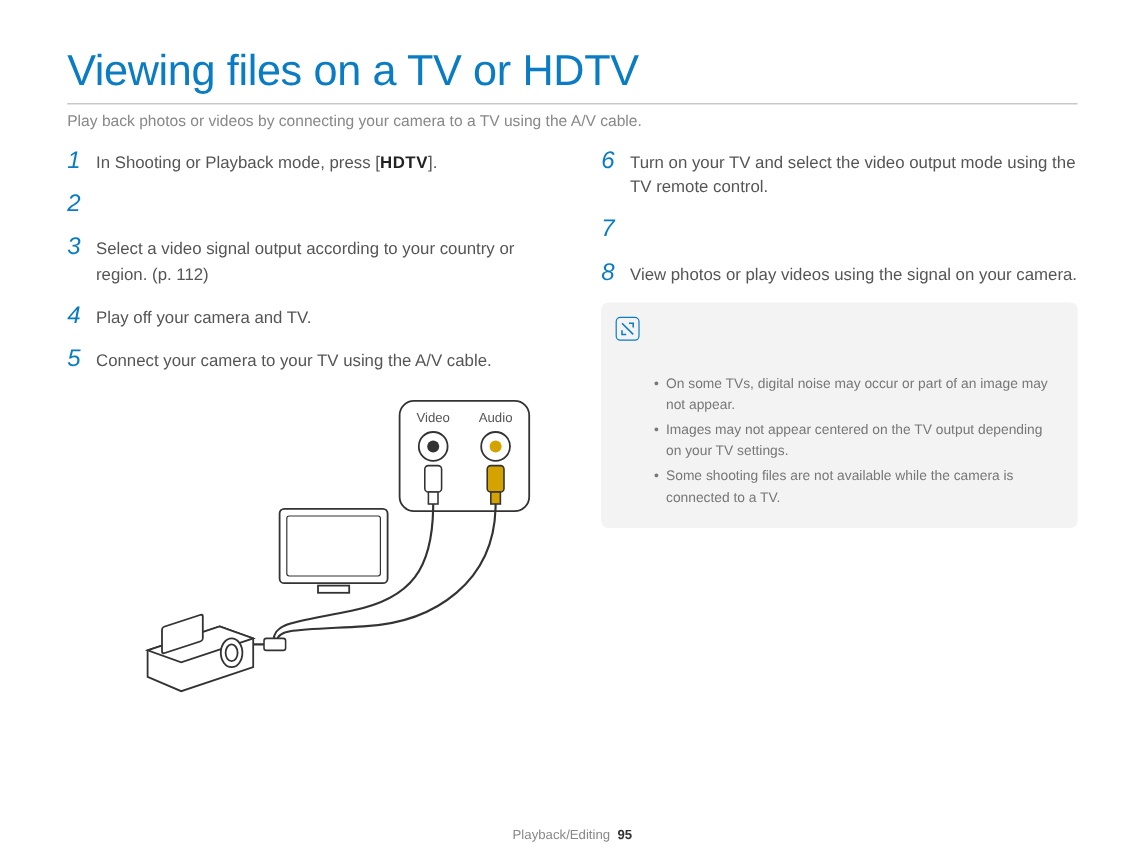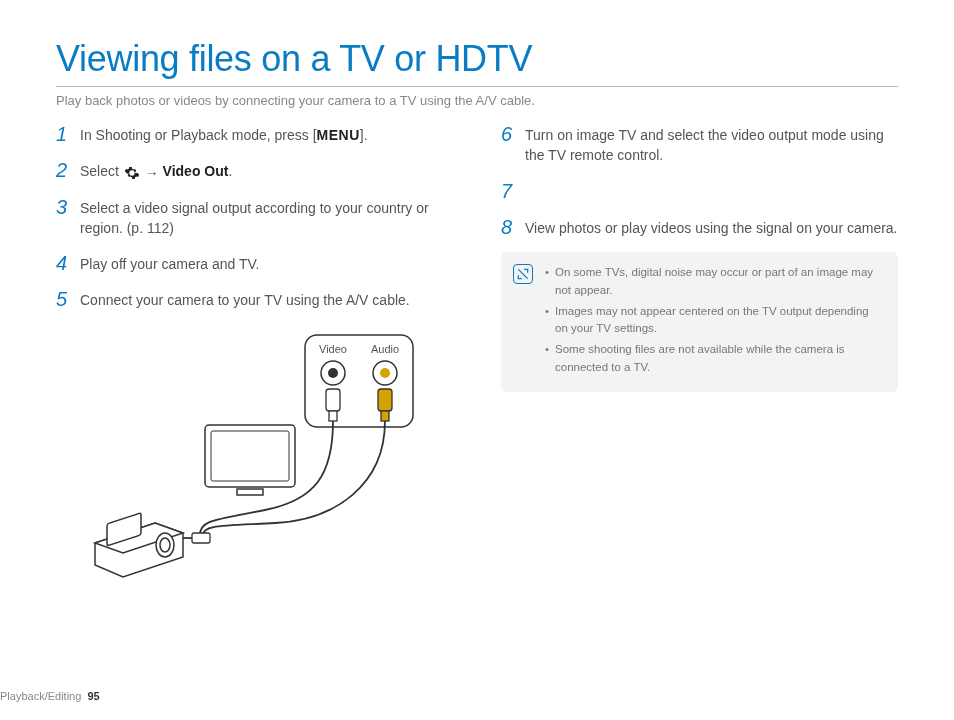--- a/index.html
+++ b/index.html
@@ -99,72 +99,66 @@
     border-radius: 4px;
     display: flex;
     align-items: center;
     justify-content: center;
   }
   .note-list {
     list-style: none;
     font-size: 11.5px;
     color: #777;
     line-height: 1.55;
+    margin-top: 48px;
   }
   .note-list li {
     position: relative;
     padding-left: 10px;
     margin-bottom: 3px;
   }
   .note-list li::before {
     content: "•";
     position: absolute;
     left: 0;
     top: 0;
   }
   .diagram {
     margin-top: 10px;
     display: flex;
-    justify-content: center;
+    justify-content: flex-end;
   }
   .footer {
     position: absolute;
     bottom: 18px;
     left: 0; right: 0;
-    text-align: left;
+    text-align: center;
     font-size: 11px;
     color: #888;
   }
   .footer .pnum { color: #333; font-weight: bold; }
 </style>
 </head>
 <body>
 
 <h1 class="title">Viewing files on a TV or HDTV</h1>
 <p class="subtitle">Play back photos or videos by connecting your camera to a TV using the A/V cable.</p>
 
 <div class="columns">
   <div class="col">
 
     <div class="step">
       <span class="step-num">1</span>
       <span class="step-text">
-        <span>In Shooting or Playback mode, press [</span><span class="menu-btn">MENU</span><span>].</span>
+        <span>In Shooting or Playback mode, press [</span><span class="menu-btn">HDTV</span><span>].</span>
       </span>
     </div>
 
     <div class="step">
       <span class="step-num">2</span>
-      <span class="step-text">
-        <span>Select </span><span class="gear-icon">
-            <svg viewBox="0 0 24 24">
-              <path fill="#222" d="M12 8a4 4 0 100 8 4 4 0 000-8zm9 4a7 7 0 01-.1 1.1l2.1 1.6-2 3.4-2.5-1a7 7 0 01-1.9 1.1l-.4 2.7h-4l-.4-2.7a7 7 0 01-1.9-1.1l-2.5 1-2-3.4 2.1-1.6A7 7 0 013 12a7 7 0 01.1-1.1L1 9.3l2-3.4 2.5 1A7 7 0 017.4 5.8L7.8 3.1h4l.4 2.7a7 7 0 011.9 1.1l2.5-1 2 3.4-2.1 1.6c.1.4.1.7.1 1.1z"></path>
-            </svg>
-          </span><span> → </span><span class="bold">Video Out</span><span>.</span>
-      </span>
     </div>
 
     <div class="step">
       <span class="step-num">3</span>
       <span class="step-text">Select a video signal output according to your country or region. (p. 112)</span>
     </div>
 
     <div class="step">
       <span class="step-num">4</span>
       <span class="step-text">Play off your camera and TV.</span>
@@ -210,21 +204,21 @@
         </g>
       </svg>
     </div>
 
   </div>
 
   <div class="col">
 
     <div class="step">
       <span class="step-num">6</span>
-      <span class="step-text">Turn on image TV and select the video output mode using the TV remote control.</span>
+      <span class="step-text">Turn on your TV and select the video output mode using the TV remote control.</span>
     </div>
 
     <div class="step">
       <span class="step-num">7</span>
     </div>
 
     <div class="step">
       <span class="step-num">8</span>
       <span class="step-text">View photos or play videos using the signal on your camera.</span>
     </div>

